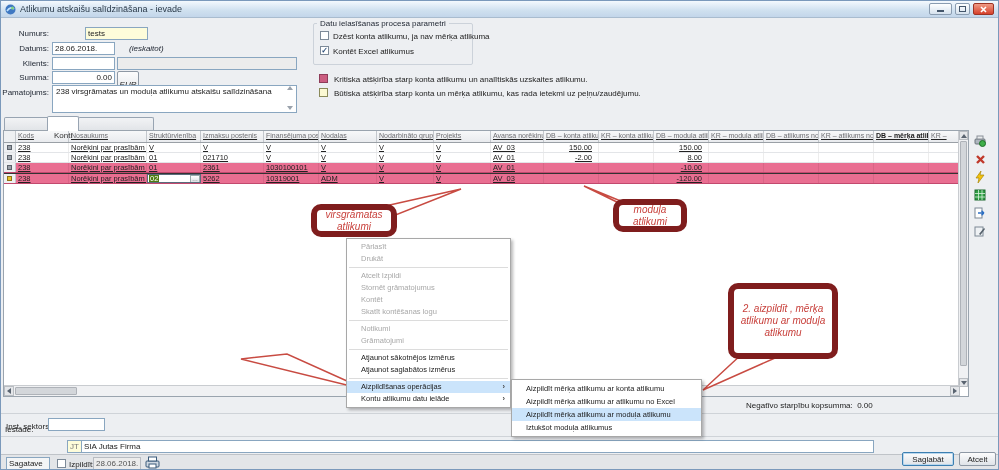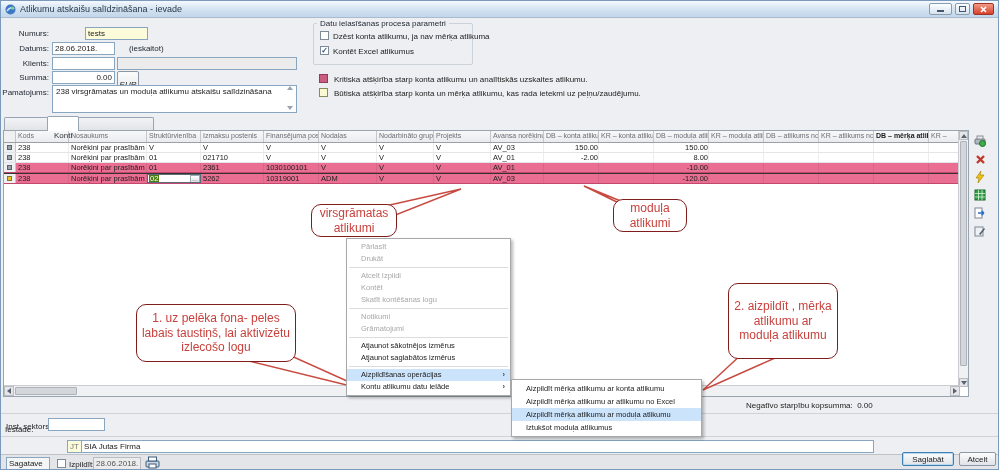--- a/index.html
+++ b/index.html
@@ -37,31 +37,31 @@
   .cb.on::after{content:"✓";font-weight:bold;}
   .swatch{position:absolute;width:9px;height:9px;border:1px solid #7a7a7a;}
 
   
   .tab{position:absolute;top:116px;height:13px;padding:14px 6px 0;border:1px solid #98a4b2;
     border-bottom:none;background:linear-gradient(#f2f3f5,#dfe2e6);color:#333;border-radius:2px 2px 0 0;}
   .tab.active{top:115px;height:14px;background:#fff;z-index:3;}
 
   
   .grid{position:absolute;left:2px;top:129px;width:966px;height:267px;background:#fff;border:1px solid #9aa4ae;z-index:1;}
-  .ghead,.grow{position:absolute;left:0;display:flex;width:956px;}
+  .ghead,.grow{position:absolute;left:0;display:flex;width:956px;text-decoration:underline;}
   .ghead{top:0;height:12px;background:linear-gradient(#f7f8f9,#e9ebee);border-bottom:1px solid #9aa0a6;}
   .hc{font-size:7px;color:#6e6e72;padding:1px 2px 0;border-right:1px solid #c3c7cc;
     overflow:hidden;white-space:nowrap;}
   .hc.bold{color:#1a1a1a;font-weight:bold;}
   .grow{height:10px;line-height:9px;border-bottom:1px solid #e3e5e8;}
   .grow.pink{background:#e96e91;border-bottom:1px solid #c2496e;}
   .grow.cur{border-top:1px solid #333;}
   .gc{font-size:7.5px;padding:0 2px;border-right:1px solid rgba(0,0,0,0.07);
     overflow:hidden;white-space:nowrap;}
-  .num{text-align:right;padding-right:0;}
+  .num{text-align:right;padding-right:6px;}
   .gut{width:12px;border-right:1px solid #c3c7cc;background:#eef0f2;display:flex;align-items:center;justify-content:center;}
   .marker{width:5px;height:5px;background:#9aa0a8;border:1px solid #5c636b;}
   .marker.edit{background:#e8c22a;border-color:#8f7414;}
   .c0{width:53px}.c1{width:78px}.c2{width:54px}.c3{width:63px}.c4{width:55px}.c5{width:58px}
   .c6{width:57px}.c7{width:57px}.c8{width:53px}.c9{width:55px}.c10{width:55px}.c11{width:55px}
   .c12{width:55px}.c13{width:55px}.c14{width:55px}.c15{width:55px}.c16{width:31px;border-right:none}
   .editcell{background:#fff;border:1px solid #5a6b7c;display:flex;align-items:center;padding:0;}
   .editcell .sel{background:#4d7c0f;color:#fff;padding:16px 1px;margin-left:1px;}
   .editcell .dots{margin-left:auto;width:10px;height:8px;border:1px solid #9aa;background:linear-gradient(#fff,#dcdfe3);
     font-size:6px;line-height:6px;text-align:center;color:#444;}
@@ -89,23 +89,23 @@
   .menu{position:absolute;background:#fff;border:1px solid #a8a8a8;box-shadow:2px 2px 3px rgba(0,0,0,.28);padding:2px 0;z-index:20;}
   .mi{height:12px;line-height:12px;padding:0 16px 0 14px;font-size:7.5px;color:#1c1c1c;white-space:nowrap;position:relative;}
   .mi.dis{color:#a8a8a8;}
   .mi.hl{background:#cbe4fb;}
   .mi.sub::after{content:"›";position:absolute;right:5px;top:0;font-weight:bold;color:#444;}
   .msep{height:1px;background:#dcdcdc;margin:2px 2px;}
   .submenu{z-index:25;}
   .submenu .mi{height:13px;line-height:13px;}
 
   
-  .callout{position:absolute;border:1px solid #7f1d1d;border-radius:10px;background:#fff;color:#c8413c;
-    font-size:12px;line-height:1.2;display:flex;align-items:center;justify-content:center;text-align:center;
-    padding:2px 4px;z-index:12;}
+  .callout{position:absolute;border:6px solid #7f1d1d;border-radius:10px;background:#fff;color:#c8413c;
+    font-size:10px;line-height:1.2;display:flex;align-items:center;justify-content:center;text-align:center;
+    padding:2px 4px;z-index:12;font-style:italic;}
   .tails{position:absolute;left:0;top:0;z-index:11;pointer-events:none;}
 </style>
 </head>
 <body>
 
 <div class="window">
 
   <div class="titlebar">
     <svg width="11" height="11">
       <circle cx="5.5" cy="5.5" r="5" fill="#3f78c2"></circle>
@@ -125,21 +125,21 @@
             <path d="M1 1 L6 6 M6 1 L1 6" stroke="#fff" stroke-width="1.6"></path>
           </svg>
       </div>
     </div>
   </div>
 
   <div class="lbl" style="left:0;top:28px;width:48px;">Numurs:</div>
   <input class="inp yellow" style="left: 51px; top: 26px; width: 63px;" value="tests">
   <div class="lbl" style="left:0;top:43px;width:48px;">Datums:</div>
   <input class="inp" style="left: 51px; top: 41px; width: 63px;" value="28.06.2018.">
-  <div class="abs" style="left:128px;top:43px;color:#1d2430;">(ieskaitot)</div>
+  <div class="abs" style="left:128px;top:43px;color:#1d2430;font-style:italic;">(ieskaitot)</div>
   <div class="lbl" style="left:0;top:58px;width:48px;">Klients:</div>
   <input class="inp" style="left: 51px; top: 56px; width: 63px;" value="">
   <input class="inp gray" style="left: 116px; top: 56px; width: 180px;" readonly="" value="">
   <div class="lbl" style="left:0;top:72px;width:48px;">Summa:</div>
   <input class="inp" style="left: 51px; top: 70px; width: 63px; text-align: right;" value="0.00">
   <div class="btn" style="left:116px;top:70px;width:22px;height:27px;font-style:italic;">EUR</div>
   <div class="lbl" style="left:0;top:87px;width:48px;">Pamatojums:</div>
   <textarea class="inp" style="left: 51px; top: 84px; width: 245px; height: 28px;">238 virsgrāmatas un moduļa atlikumu atskaišu salīdzināšana</textarea>
   <div class="abs" style="left:286px;top:85px;">
       <div class="tri up" style="border-bottom-color:#9aa2ac;"></div>
@@ -364,34 +364,34 @@
         <rect x="1" y="5" width="13" height="6" rx="1" fill="#cfd8e2" stroke="#3a5a7a"></rect>
         <rect x="3.5" y="1" width="8" height="4" fill="#fff" stroke="#3a5a7a"></rect>
         <rect x="4" y="8" width="7" height="4" fill="#fff" stroke="#3a5a7a"></rect>
       </svg>
   </div>
   <div class="btn" style="left:901px;top:451px;width:52px;height:14px;border:1px solid #3c7fb1;box-shadow:0 0 0 1px #b9d7ee inset;">Saglabāt</div>
   <div class="btn" style="left:958px;top:451px;width:37px;height:14px;">Atcelt</div>
 
   <div class="callout" style="left:310px;top:203px;width:86px;height:33px;">virsgrāmatas atlikumi</div>
   <div class="callout" style="left:612px;top:198px;width:74px;height:33px;">moduļa atlikumi</div>
-  <div class="callout" style="left:135px;top:303px;width:160px;height:58px;">1. uz pelēka fona- peles labais taustiņš, lai aktivizētu izlecošo logu</div>
   <div class="callout" style="left:727px;top:282px;width:110px;height:76px;">2. aizpildīt , mērķa atlikumu ar moduļa atlikumu</div>
   <svg class="tails" width="999" height="470">
     <path d="M362,210 L460,188 L382,219 Z" fill="#fff" stroke="#c84b42" stroke-width="1.5"></path>
     <path d="M622,204 L583,185 L644,210 Z" fill="#fff" stroke="#c84b42" stroke-width="1.5"></path>
     <path d="M240,358 L366,389 L286,353 Z" fill="#fff" stroke="#c84b42" stroke-width="1.5"></path>
     <path d="M742,352 L702,389 L774,357 Z" fill="#fff" stroke="#c84b42" stroke-width="1.5"></path>
   </svg>
 
   <div class="menu" style="left:345px;top:237px;width:165px;">
     <div class="mi dis">Pārlasīt</div>
     <div class="mi dis">Drukāt</div>
     <div class="msep"></div>
     <div class="mi dis">Atcelt Izpildi</div>
+    <div class="mi dis">Stornēt grāmatojumus</div>
     <div class="mi dis">Kontēt</div>
     <div class="mi dis">Skatīt kontēšanas logu</div>
     <div class="msep"></div>
     <div class="mi dis">Notikumi</div>
     <div class="mi dis">Grāmatojumi</div>
     <div class="msep"></div>
     <div class="mi">Atjaunot sākotnējos izmērus</div>
     <div class="mi">Atjaunot saglabātos izmērus</div>
     <div class="msep"></div>
     <div class="mi hl sub">Aizpildīšanas operācijas</div>

